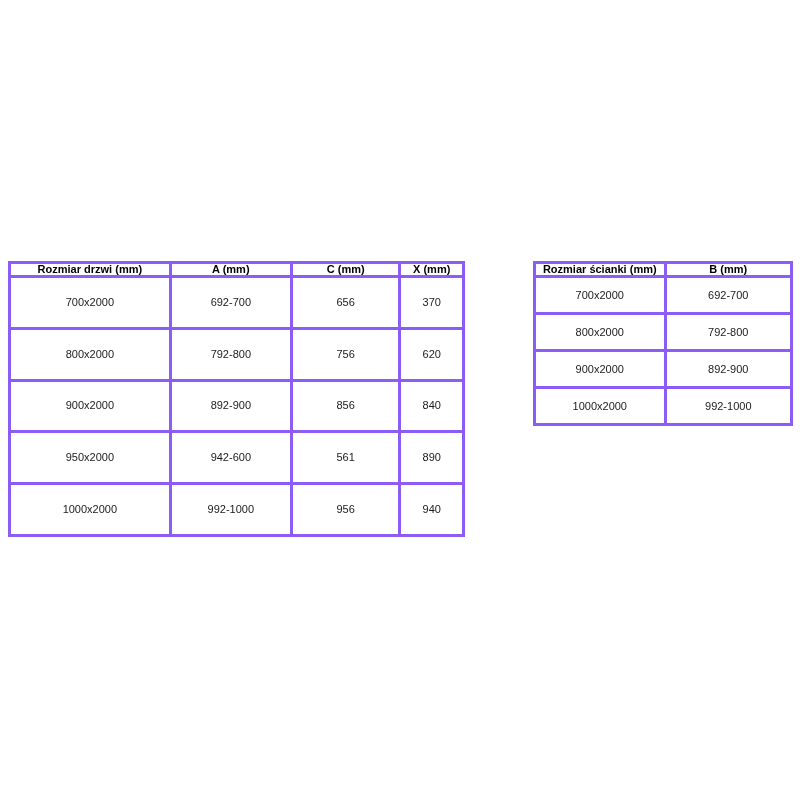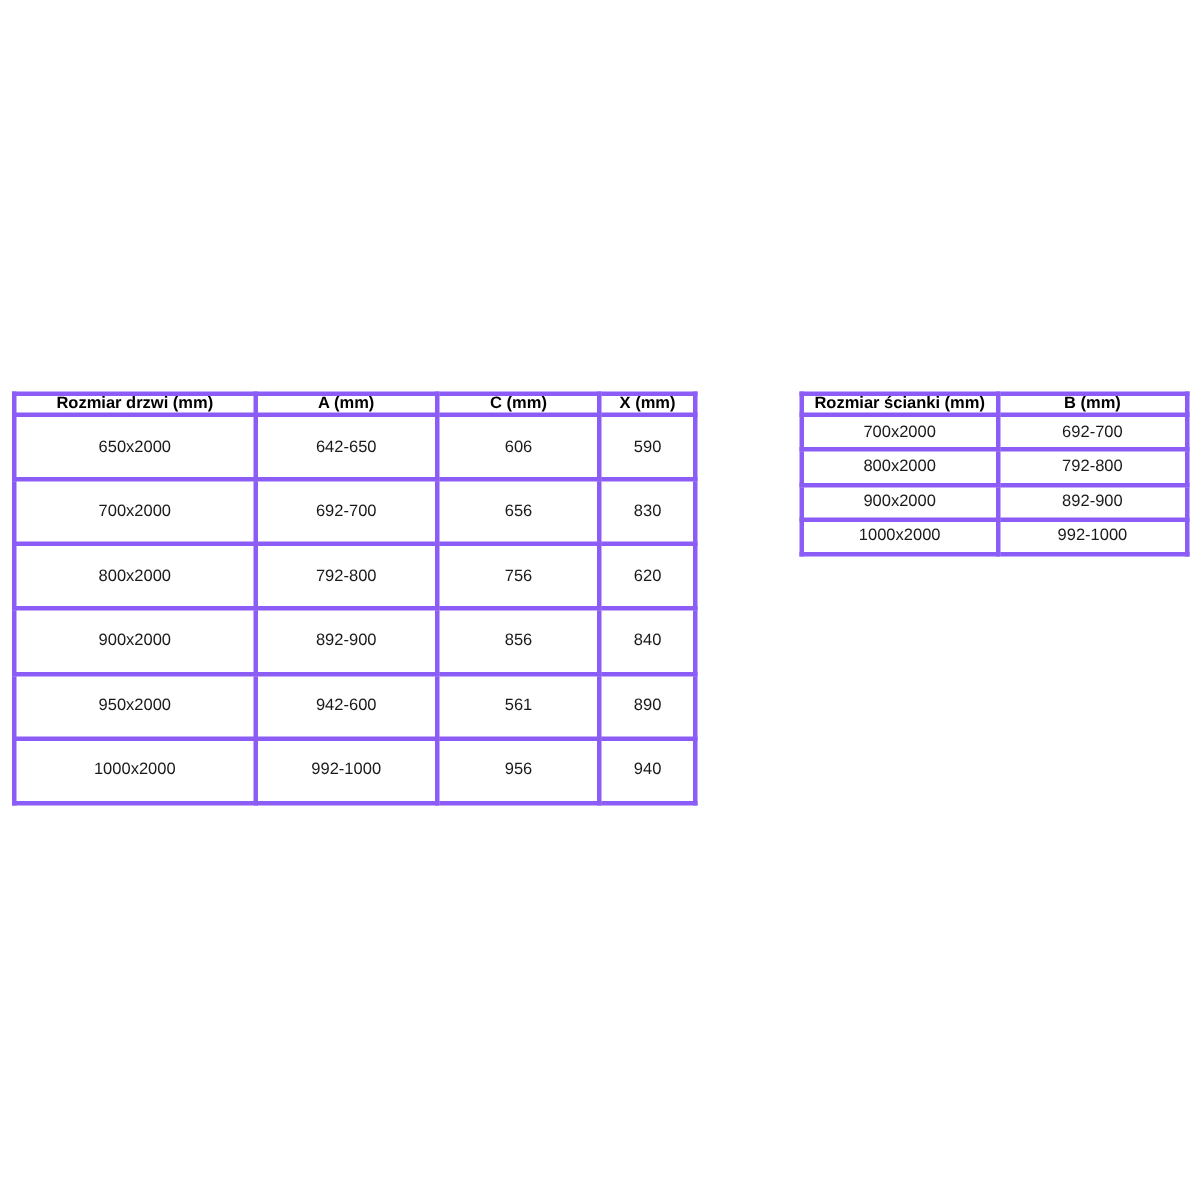--- a/index.html
+++ b/index.html
@@ -34,21 +34,21 @@
   table.spec th {
     font-weight: bold;
     color: #000000;
   }
   #door-table {
     left: 8px; top: 261px;
     width: 457px; height: 276px;
   }
   #wall-table {
     left: 533px; top: 261px;
-    width: 260px; height: 110px;
+    width: 260px; height: 165px;
   }
 </style>
 </head>
 <body>
 
 <div class="canvas">
   <table class="spec" id="door-table">
       <colgroup>
         <col style="width: 35.4%;">
         <col style="width: 26.7%;">
@@ -58,30 +58,24 @@
       <thead>
         <tr>
           <th>Rozmiar drzwi (mm)</th>
           <th>A (mm)</th>
           <th>C (mm)</th>
           <th>X (mm)</th>
         </tr>
       </thead>
       <tbody>
         <tr>
-          <td>650x2000</td>
-          <td>642-650</td>
-          <td>606</td>
-          <td>590</td>
-        </tr>
-        <tr>
           <td>700x2000</td>
           <td>692-700</td>
           <td>656</td>
-          <td>830</td>
+          <td>370</td>
         </tr>
         <tr>
           <td>800x2000</td>
           <td>792-800</td>
           <td>756</td>
           <td>620</td>
         </tr>
         <tr>
           <td>900x2000</td>
           <td>892-900</td>

